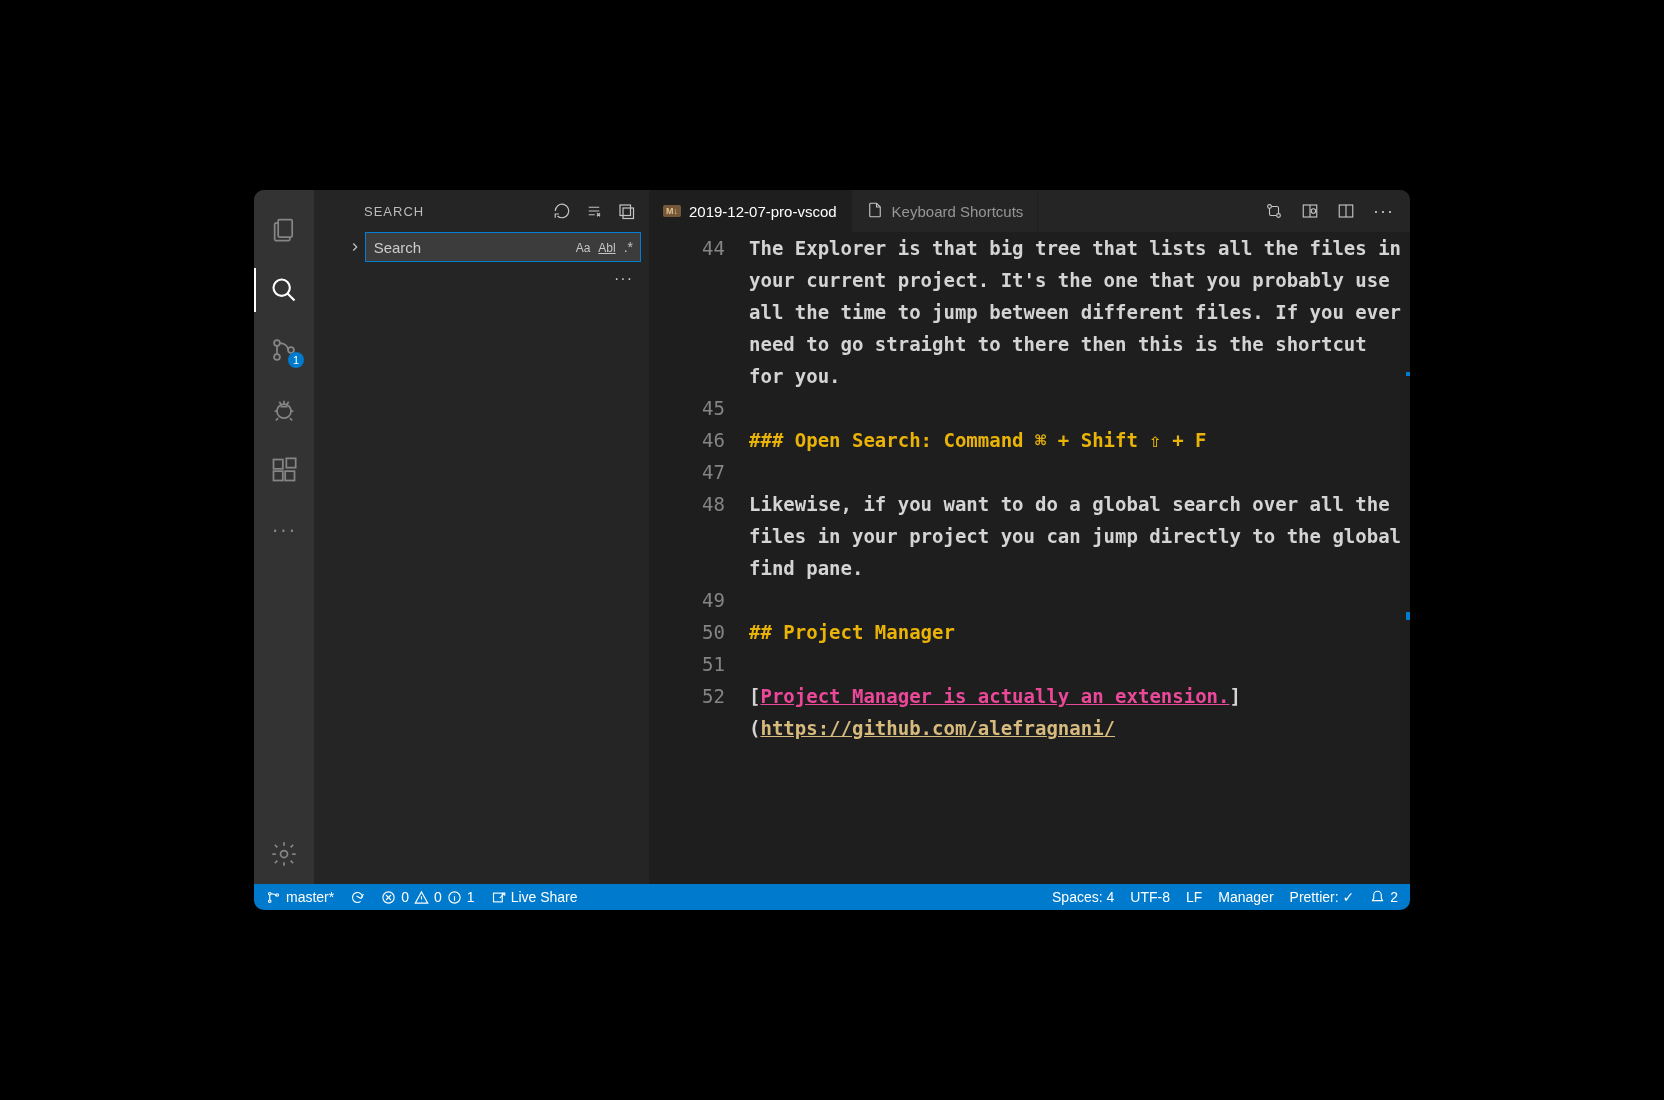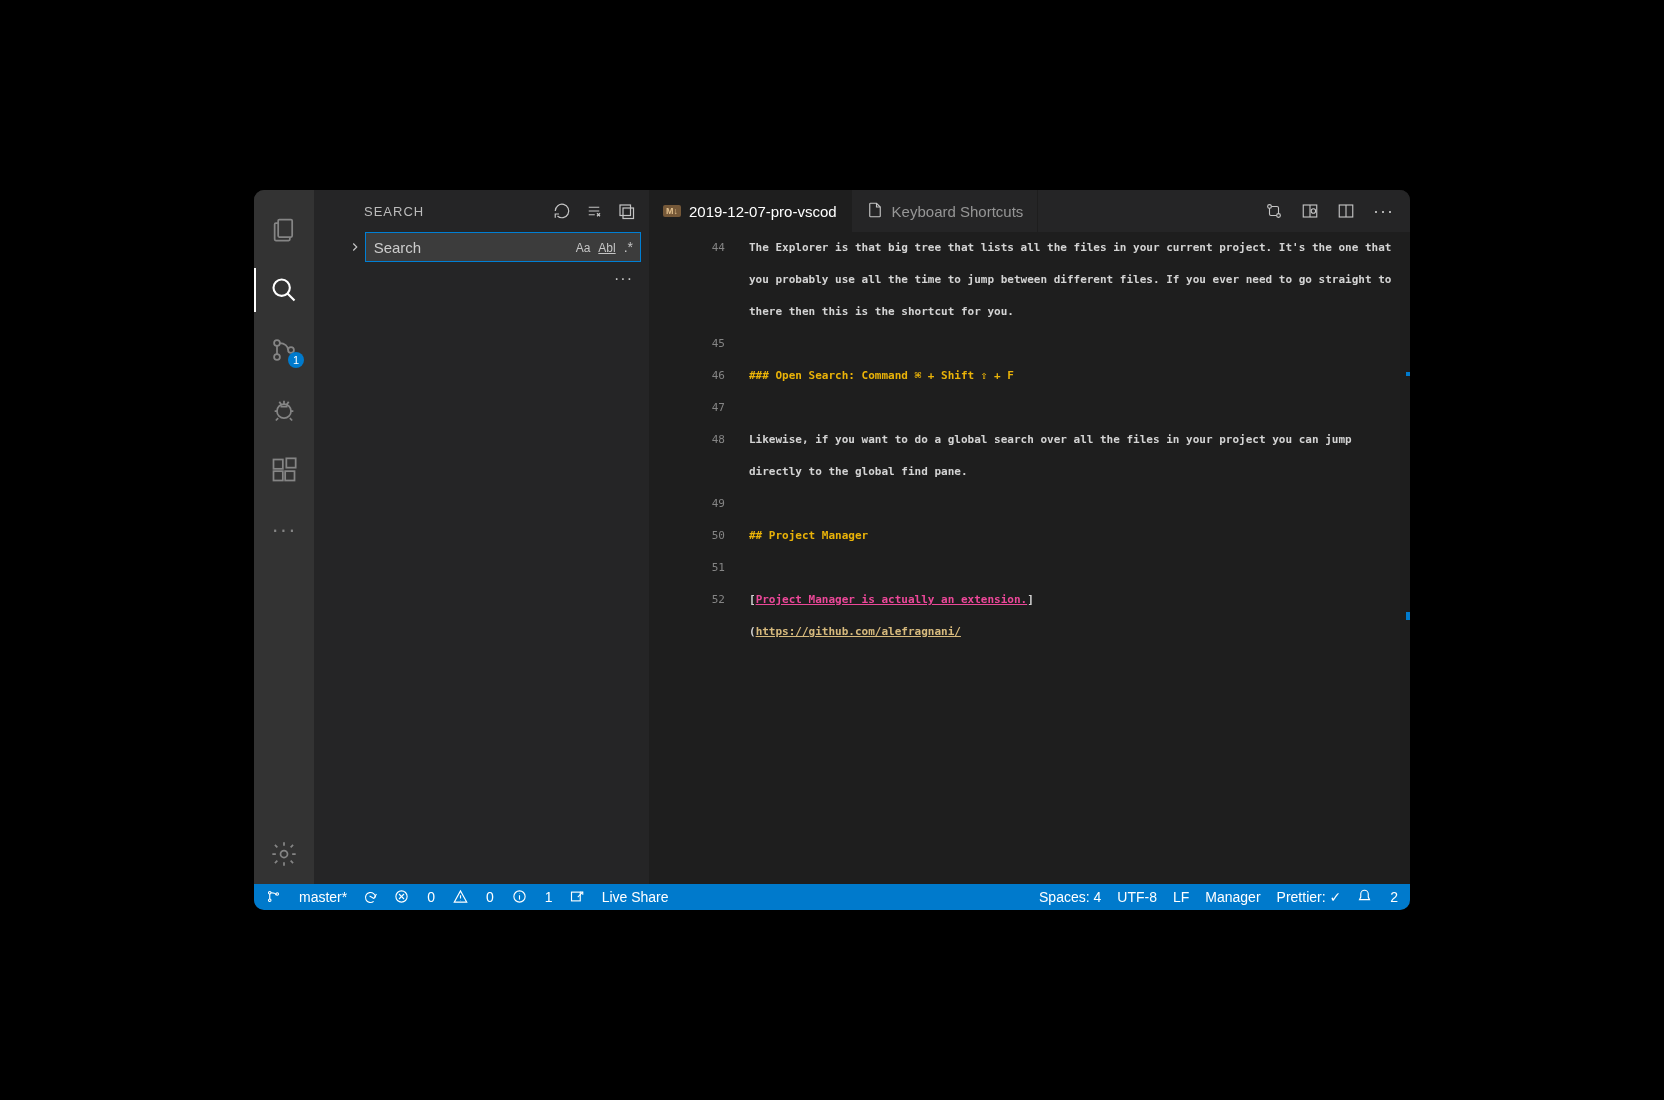--- a/index.html
+++ b/index.html
@@ -219,21 +219,21 @@
     padding: 0 16px;
     color: #c5c5c5;
   }
   .tab-actions svg { width: 18px; height: 18px; cursor: pointer; }
   .tab-actions .ell { font-size: 18px; letter-spacing: 1px; cursor:pointer; }
 
   .editor {
     flex: 1;
     display: flex;
     font-family: "SF Mono", Menlo, Consolas, monospace;
-    font-size: 11px;
+    font-size: 19px;
     line-height: 32px;
     overflow: hidden;
     position: relative;
   }
   .code-row { display: flex; }
   .lnum { width: 100px; text-align: right; padding-right: 24px; color: #858585; flex-shrink:0; user-select:none;}
   .lcontent { flex: 1; color: #d4d4d4; font-weight: bold; }
   .md-head { color: #eab308; text-align: center; }
   .md-link-text { color: #ec4899; text-decoration: underline; }
   .md-link-url { color: #d7ba7d; text-decoration: underline; }
@@ -251,22 +251,22 @@
     color: #ffffff;
     display: flex;
     align-items: center;
     font-size: 14px;
     padding: 0 12px;
     gap: 16px;
     flex-shrink: 0;
   }
   .statusbar .sb-item {
     display: flex;
-    align-items: flex-start;
-    gap: 18px;
+    align-items: flex-end;
+    gap: 5px;
     cursor: pointer;
   }
   .statusbar svg { width: 15px; height: 15px; }
   .sb-spacer { flex: 1; }
 </style>
 </head>
 <body>
 
 <div class="window">
 

